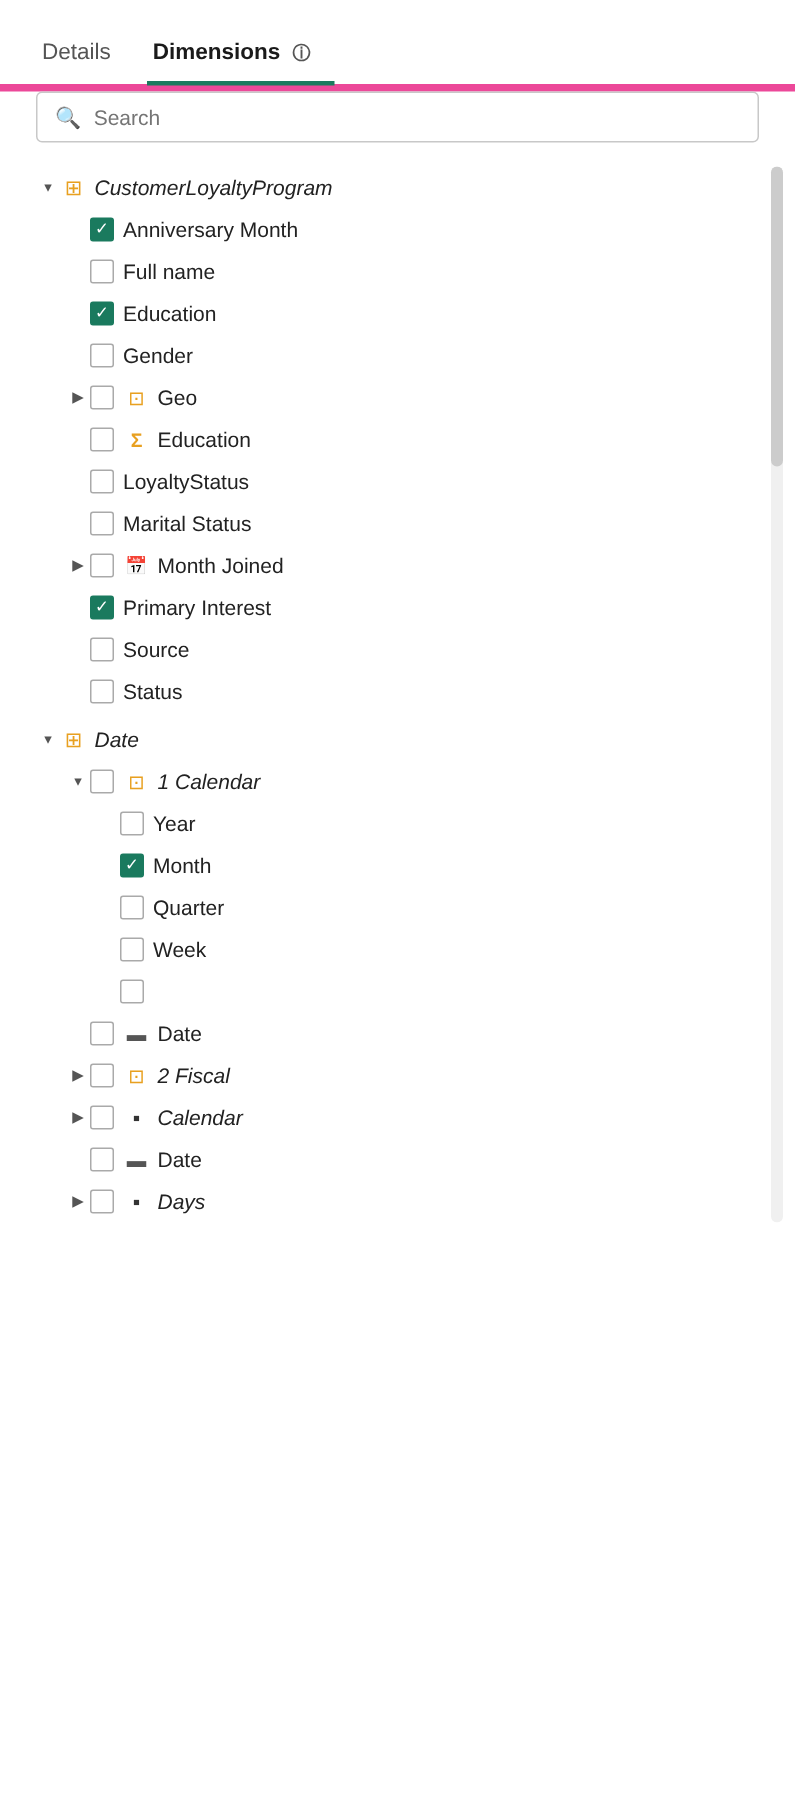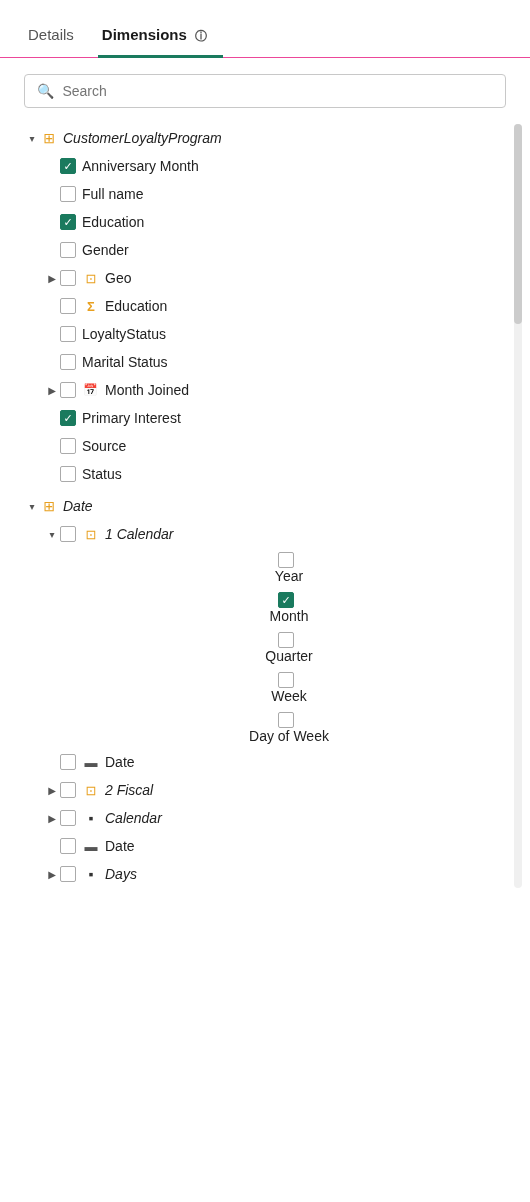--- a/index.html
+++ b/index.html
@@ -12,22 +12,21 @@
       font-size: 14px;
     }
     .panel {
       width: 530px;
       background: #fff;
       padding: 16px 0 0 0;
     }
     .tabs {
       display: flex;
       padding: 0 24px;
-      border-bottom: 1px solid #ec4899;
-      margin-bottom: 16px;
+      border-bottom: 5px solid #ec4899;
     }
     .tab {
       padding: 10px 16px 10px 4px;
       cursor: pointer;
       color: #555;
       font-size: 15px;
       margin-right: 8px;
       border-bottom: 3px solid transparent;
       margin-bottom: -1px;
     }
@@ -64,21 +63,21 @@
     }
     .tree-item {
       display: flex;
       align-items: center;
       padding: 4px 4px;
       min-height: 28px;
       cursor: default;
     }
     .indent-0 { padding-left: 12px; }
     .indent-1 { padding-left: 32px; }
-    .indent-2 { padding-left: 52px; flex-direction: column; }
+    .indent-2 { padding-left: 52px; }
     .chevron {
       width: 16px;
       height: 16px;
       display: inline-flex;
       align-items: center;
       justify-content: center;
       color: #555;
       font-size: 10px;
       cursor: pointer;
       flex-shrink: 0;
@@ -306,21 +305,20 @@
 
       <div class="tree-item indent-2">
         <span class="chevron-spacer"></span>
         <span class="checkbox"></span>
         <span class="item-label">Week</span>
       </div>
 
       <div class="tree-item indent-2">
         <span class="chevron-spacer"></span>
         <span class="checkbox"></span>
-        <span class="item-label">Day of Week</span>
       </div>
 
       <div class="tree-item indent-1">
         <span class="chevron-spacer"></span>
         <span class="checkbox"></span>
         <span class="item-icon" style="font-size:13px; color:#555;">▬</span>
         <span class="item-label">Date</span>
       </div>
 
       <div class="tree-item indent-1">

